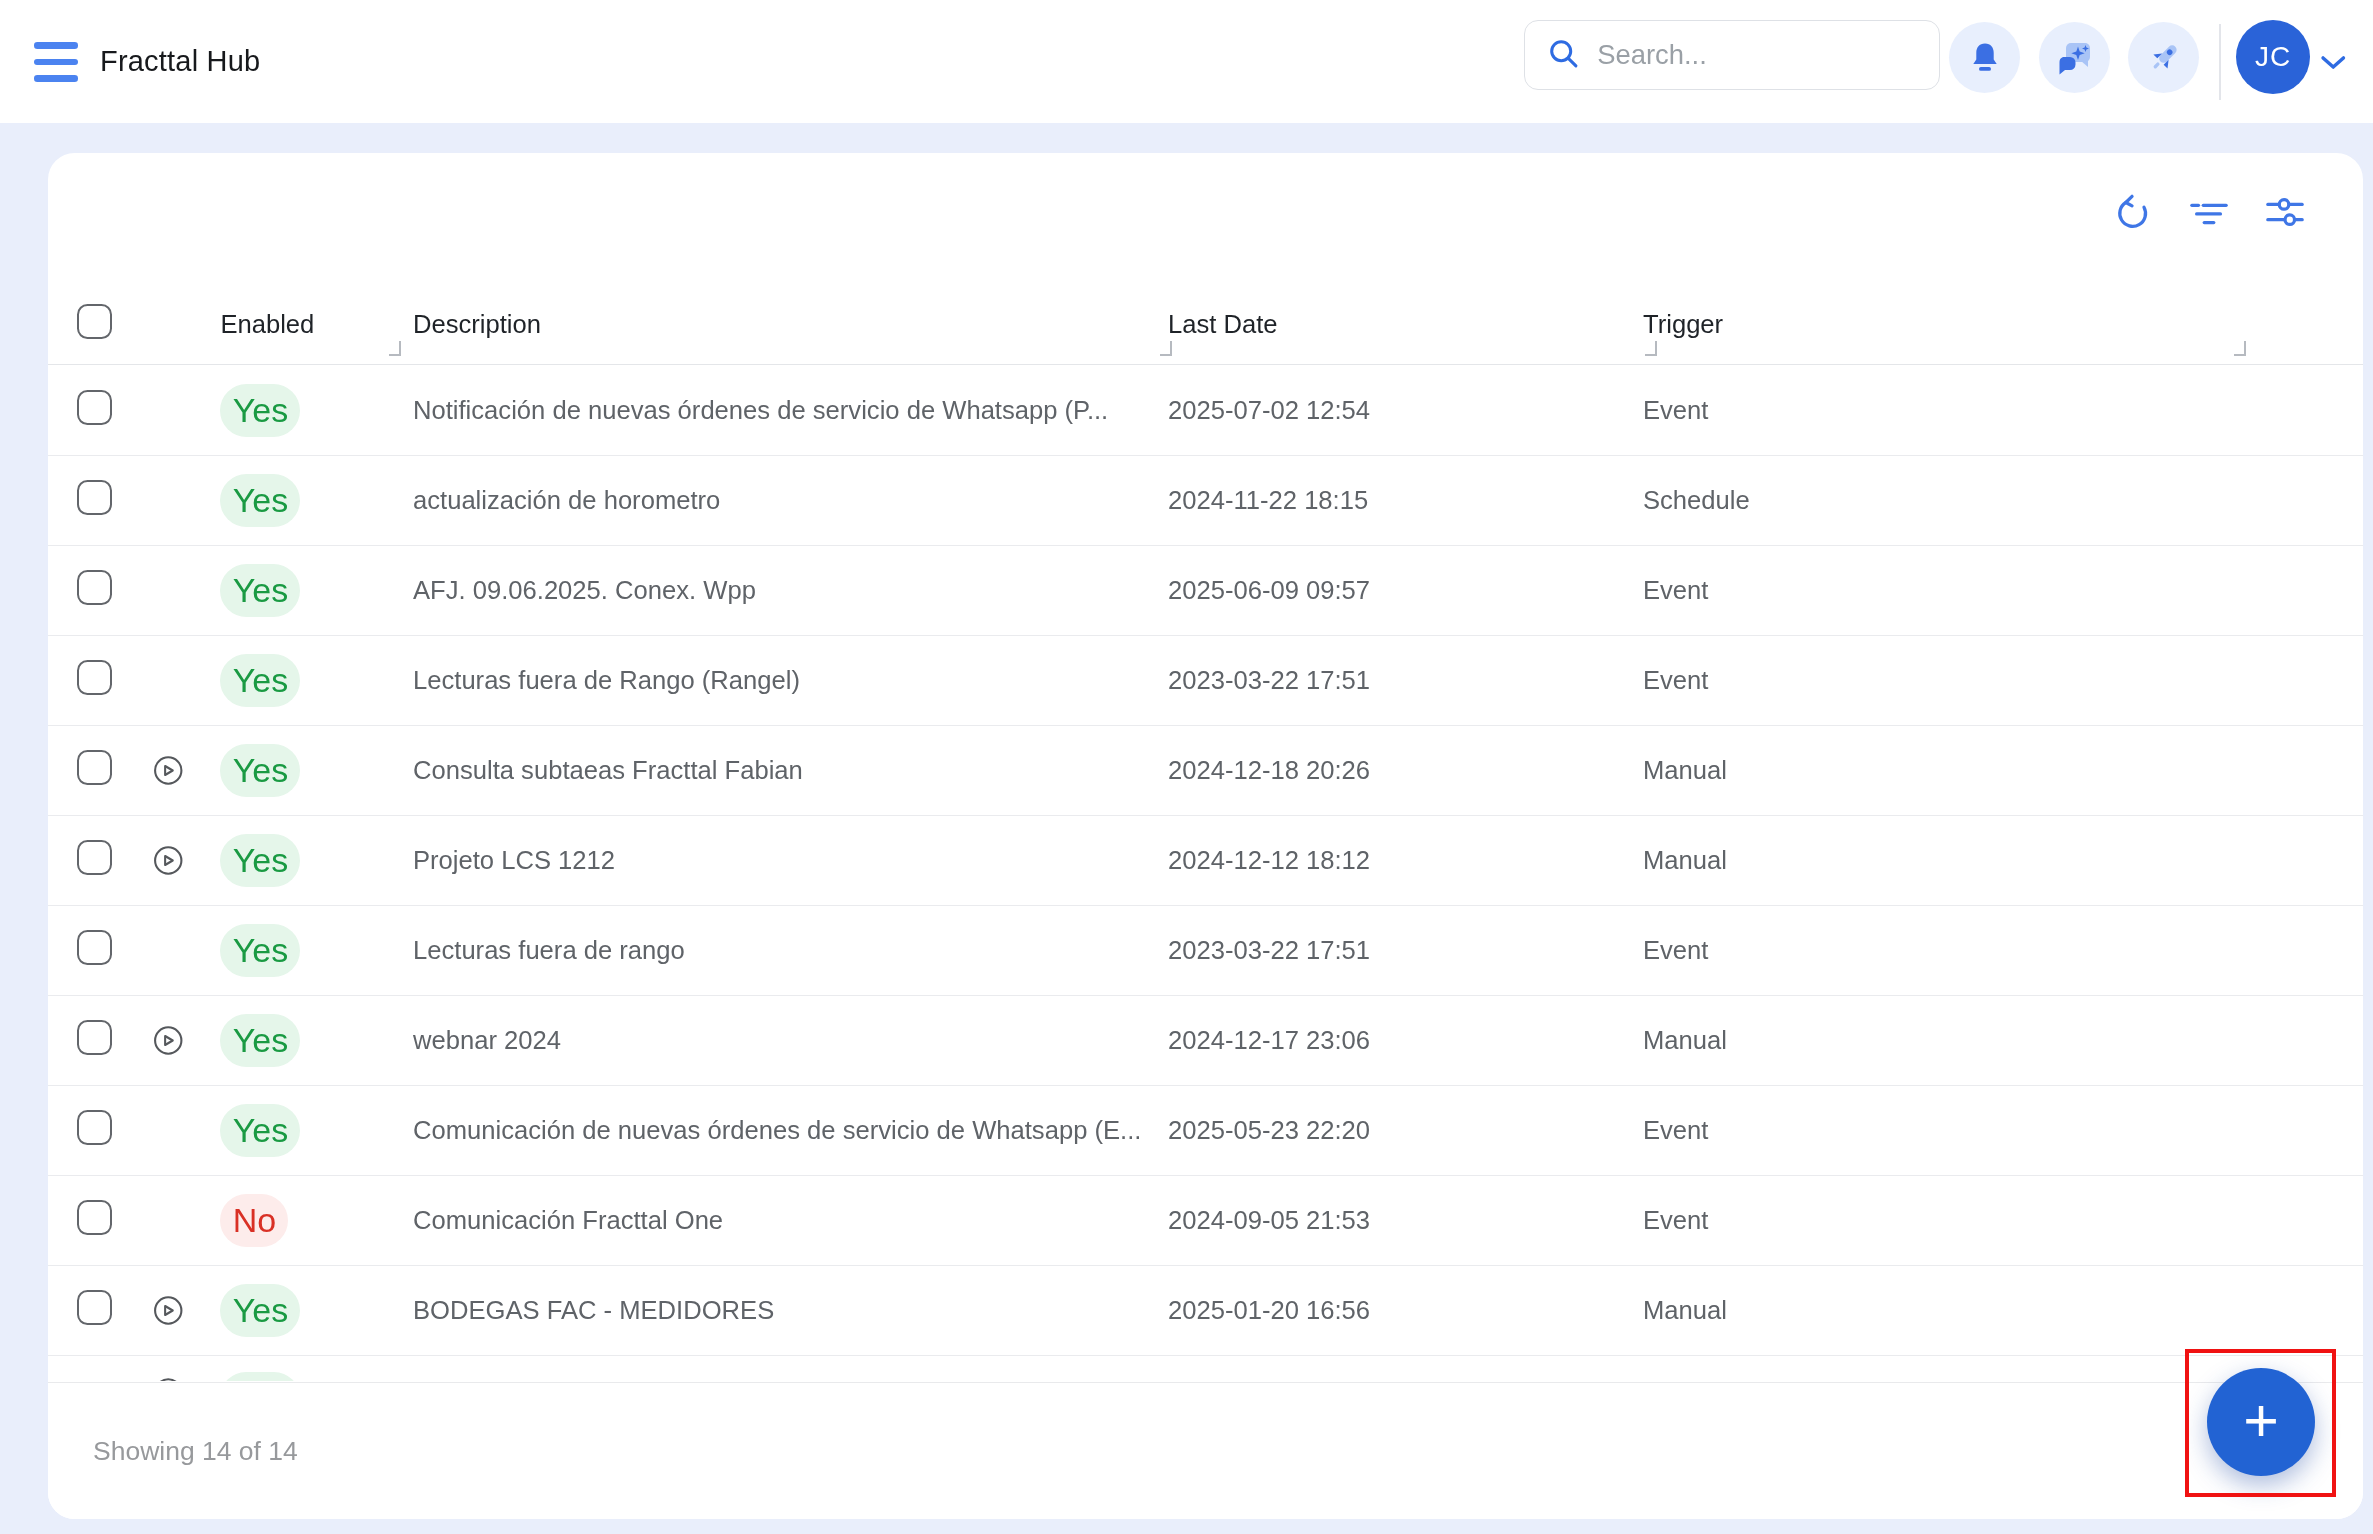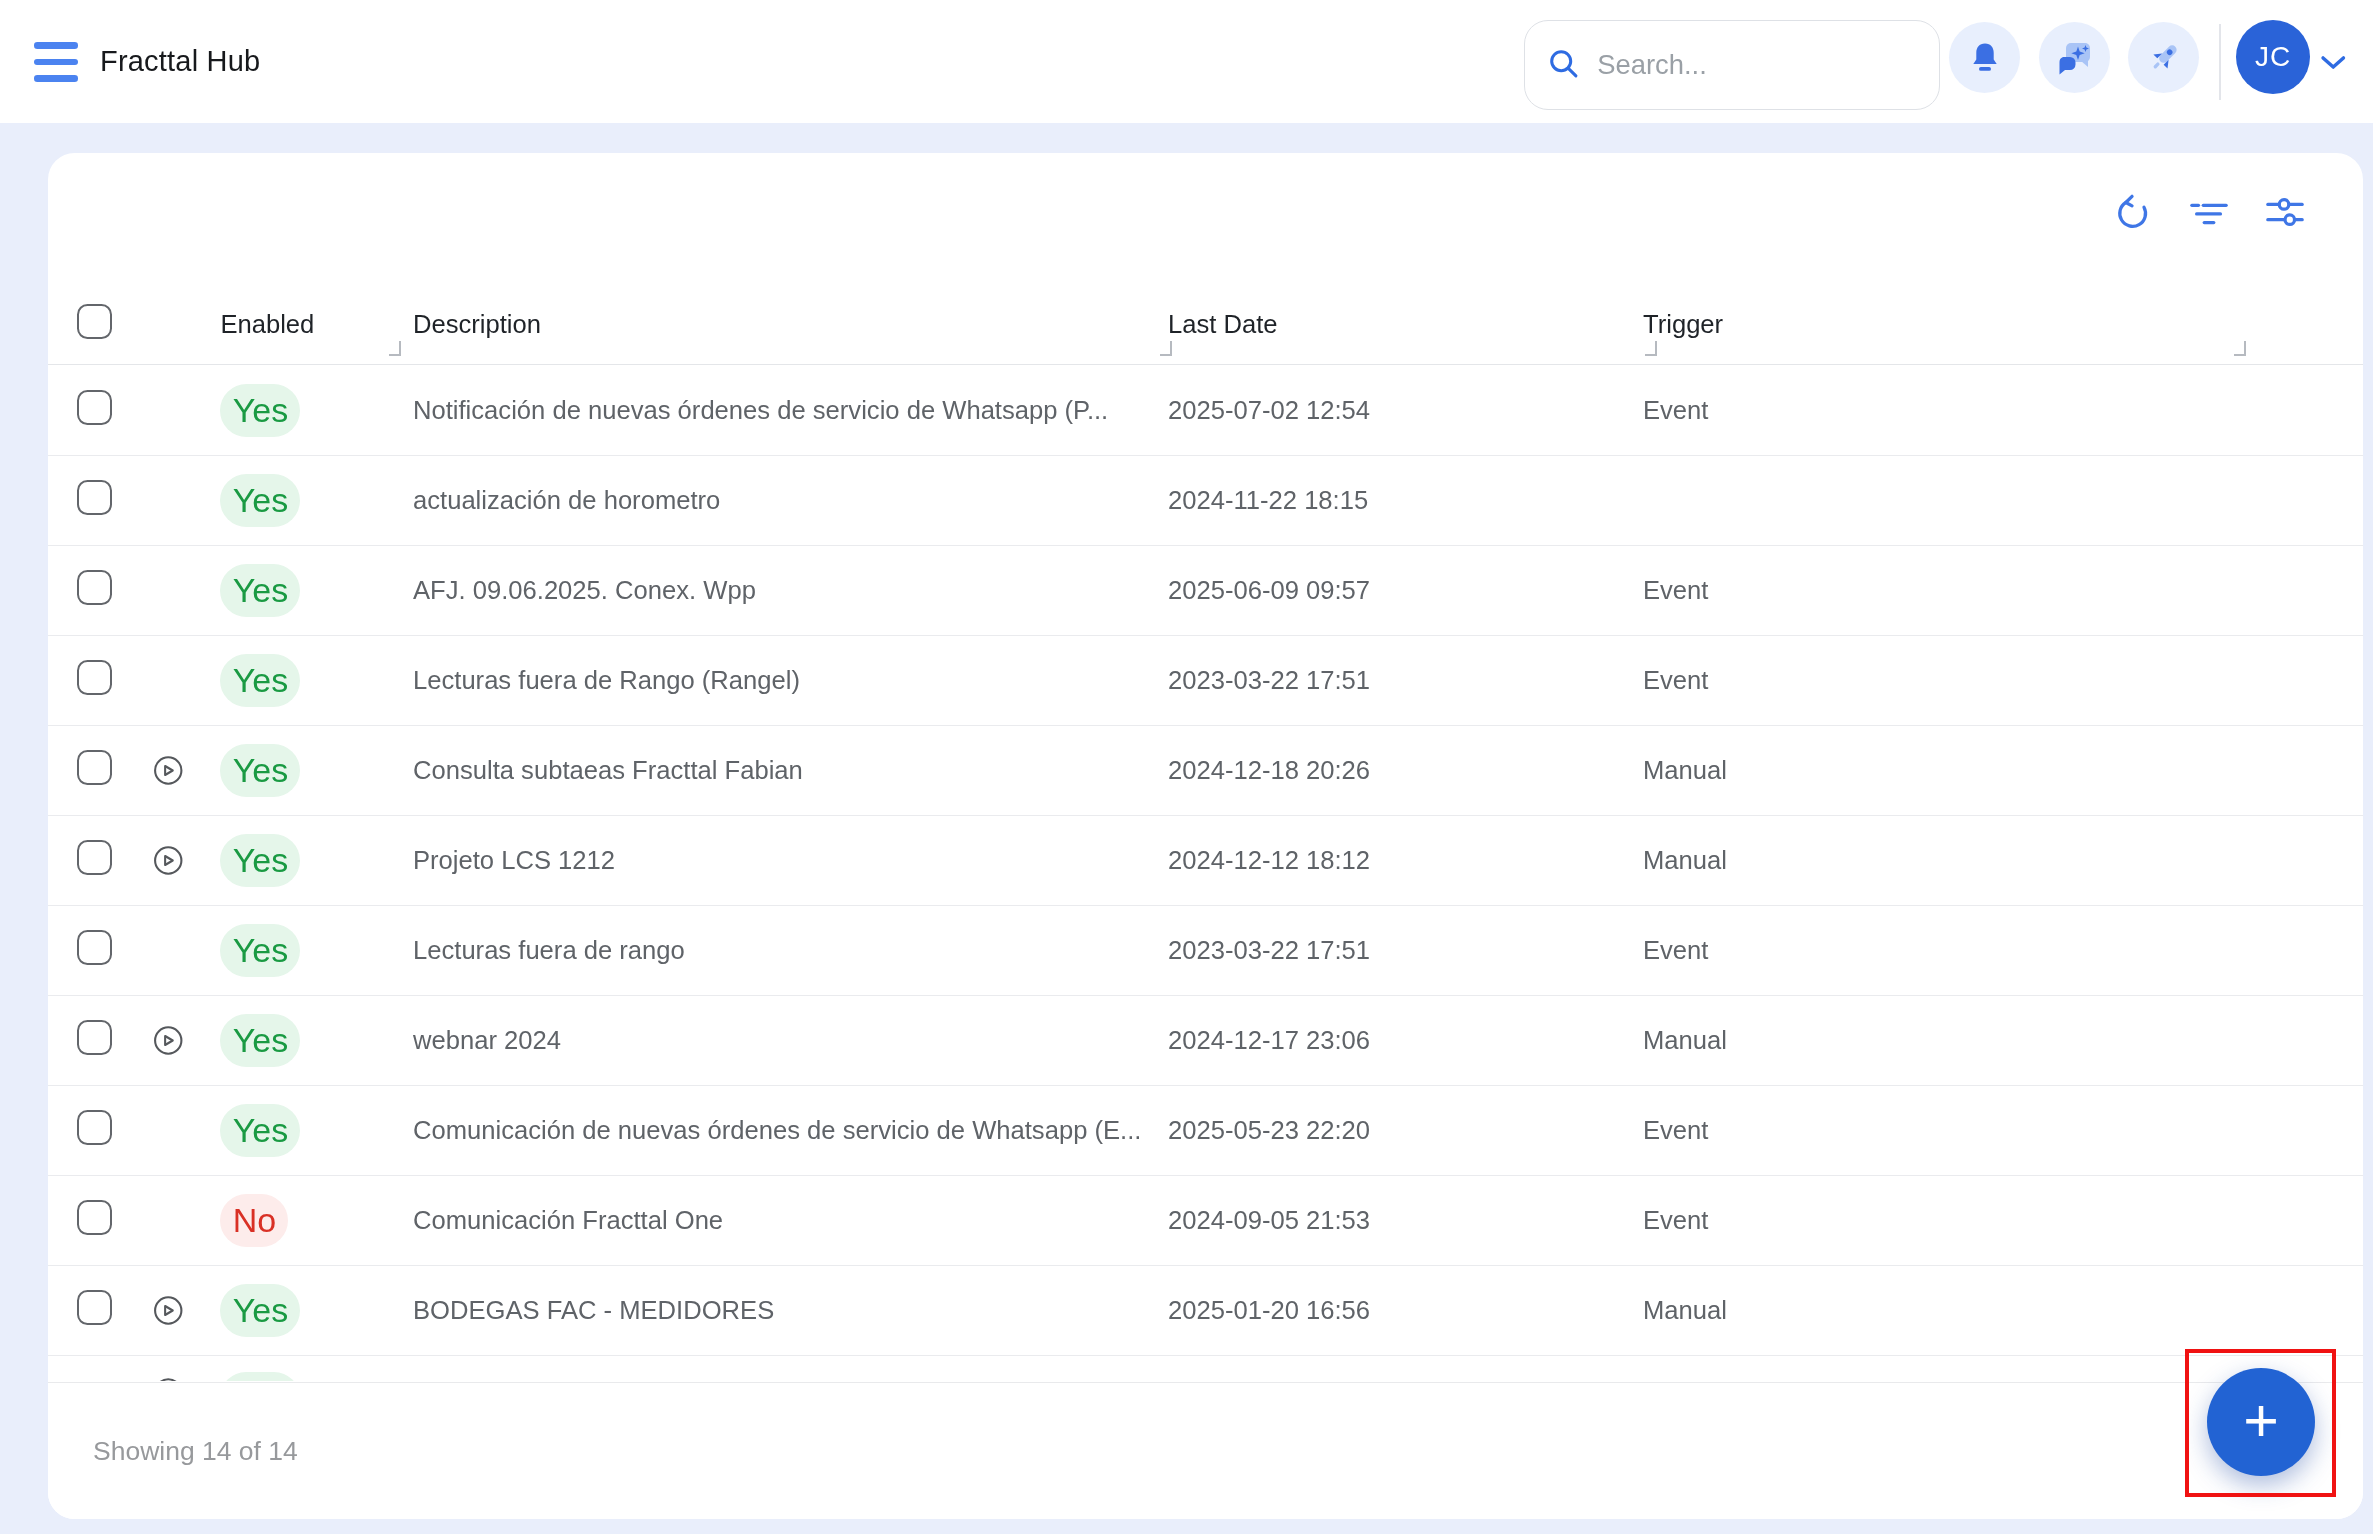--- a/index.html
+++ b/index.html
@@ -21,22 +21,22 @@
     background:none; border:none; cursor:pointer;
     display:flex; flex-direction:column; justify-content:space-between;
   }
   .hamburger span { display:block; width:44px; height:6.6px; border-radius:3.3px; background:#4b83f0; }
   .app-title {
     position:absolute; left:100px; top:0; height:123px;
     display:flex; align-items:center;
     font-size:29px; font-weight:500; color:#17191c; letter-spacing:0.2px;
   }
   .search {
-    position:absolute; left:1524px; top:20px; width:416px; height:90px;
-    border:1.9px solid #dee1e6; border-radius:24px; background:#fff;
+    position:absolute; left:1524px; top:20px; width:416px; height:70px;
+    border:1.9px solid #dee1e6; border-radius:14px; background:#fff;
     display:flex; align-items:center; padding:0 19px 0 21px; gap:13.2px;
   }
   .search input {
     border:none; outline:none; flex:1; min-width:0;
     font-family:inherit; font-size:27.4px; color:#3c4043; background:transparent;
   }
   .search input::placeholder { color:#9aa0a6; }
   .circle-btn {
     position:absolute; top:22px; width:71px; height:71px; border-radius:50%;
     background:#e8effd; border:none; cursor:pointer;
@@ -231,20 +231,21 @@
       <div class="cell c-check"><span class="checkbox"></span></div>
       <div class="cell c-play">
         <svg width="41" height="41" viewBox="0 0 44 44" style="visibility: hidden;">
           <circle cx="22" cy="22" r="19" fill="none" stroke="#55585c" stroke-width="3"></circle>
           <path d="M17.5 15.5 L28.5 22 L17.5 28.5 Z" fill="none" stroke="#55585c" stroke-width="3" stroke-linejoin="round"></path>
         </svg>
       </div>
       <div class="cell c-enabled"><span class="badge yes">Yes</span></div>
       <div class="cell c-desc">actualización de horometro</div>
       <div class="cell c-date">2024-11-22 18:15</div>
+      <div class="cell c-trigger">Schedule</div>
     </div>
       <div class="row body-row">
       <div class="cell c-check"><span class="checkbox"></span></div>
       <div class="cell c-play">
         <svg width="41" height="41" viewBox="0 0 44 44" style="visibility: hidden;">
           <circle cx="22" cy="22" r="19" fill="none" stroke="#55585c" stroke-width="3"></circle>
           <path d="M17.5 15.5 L28.5 22 L17.5 28.5 Z" fill="none" stroke="#55585c" stroke-width="3" stroke-linejoin="round"></path>
         </svg>
       </div>
       <div class="cell c-enabled"><span class="badge yes">Yes</span></div>

